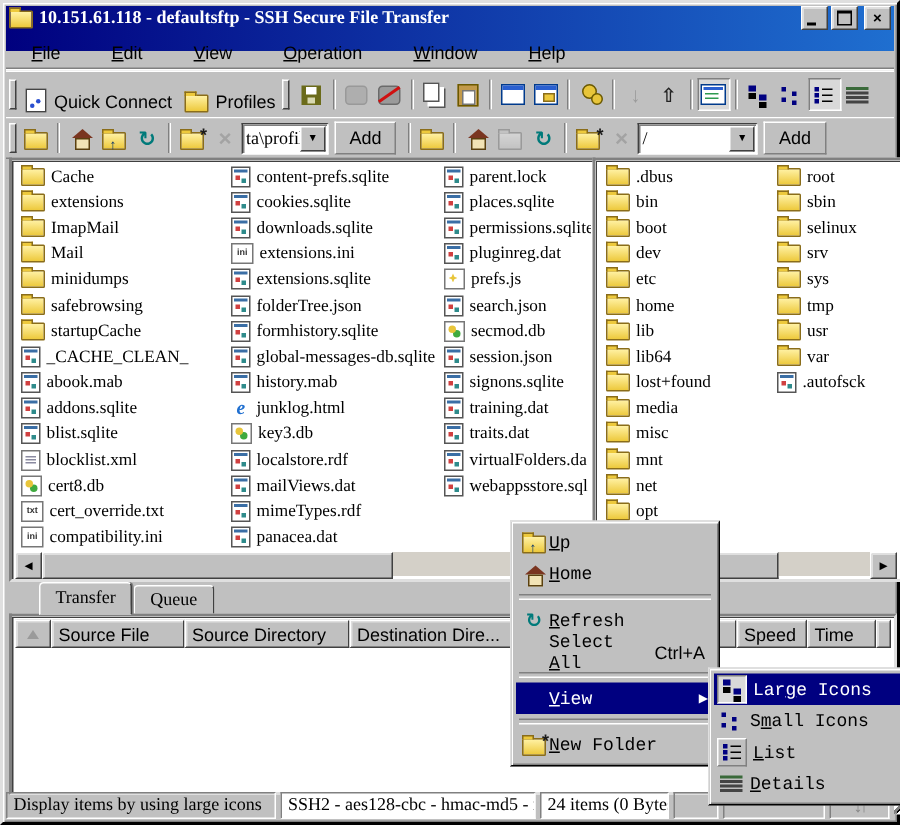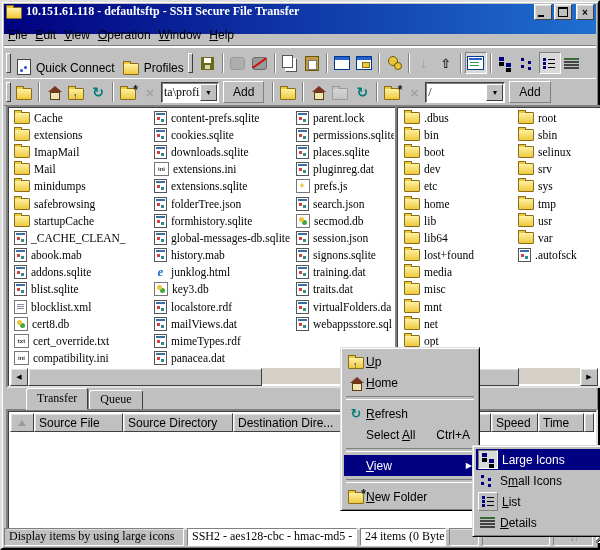--- a/index.html
+++ b/index.html
@@ -18,21 +18,21 @@
   .winbtn{width:16px;height:14px;background:#c0c0c0;border:1px solid;border-color:#fff #404040 #404040 #fff;
           box-shadow:inset 1px 1px 0 #dfdfdf;display:flex;align-items:center;justify-content:center;
           font:bold 10px "Liberation Sans",sans-serif;margin-left:2px;position:relative;}
   .winbtn .minbar{position:absolute;left:3px;bottom:2px;width:6px;height:2px;background:#000;}
   .winbtn .maxbox{width:8px;height:7px;border:1px solid #000;border-top-width:2px;}
   #close-btn{margin-left:4px;}
 
   
   #menubar{position:absolute;left:2px;top:22px;right:2px;height:21px;display:flex;align-items:center;
            border-bottom:1px solid #808080;box-shadow:0 1px 0 #fff;}
-  .menu-item{padding:2px 4px;}
+  .menu-item{padding:2px 17px;}
   .menu-item u{text-decoration:underline;}
 
   
   .toolbar{position:absolute;left:2px;right:2px;display:flex;align-items:center;
            border-top:1px solid #fff;border-bottom:1px solid #808080;}
   #toolbar-main{top:45px;height:30px;}
   #toolbar-location{top:76px;height:26px;}
   .grip{width:3px;height:18px;border:1px solid;border-color:#fff #404040 #404040 #fff;margin:0 2px 0 2px;flex:none;}
   .grip2{width:3px;height:18px;border:1px solid;border-color:#fff #404040 #404040 #fff;margin-right:4px;flex:none;}
   .tsep{width:1px;height:20px;background:#808080;border-right:1px solid #fff;margin:0 3px;flex:none;}
@@ -178,21 +178,21 @@
      background:linear-gradient(135deg,transparent 30%,#fff 30%,#fff 40%,#808080 40%,#808080 50%,transparent 50%,
      transparent 55%,#fff 55%,#fff 65%,#808080 65%,#808080 75%,transparent 75%,transparent 80%,#fff 80%,#fff 90%,#808080 90%);}
 
   
   .popup{position:absolute;background:#c0c0c0;border:1px solid;border-color:#dfdfdf #000 #000 #dfdfdf;
          box-shadow:inset 1px 1px 0 #fff, inset -1px -1px 0 #808080;z-index:100;padding:3px;}
   #context-menu{left:338px;top:345px;width:132px;}
   #view-submenu{left:470px;top:443px;width:126px;}
   .mi{height:21px;display:flex;align-items:center;padding:0 2px;}
   .mi .mi-icon{width:20px;display:flex;justify-content:center;flex:none;}
-  .mi .mi-label{flex:1;}
+  .mi .mi-label{flex:1;font-family:Liberation Mono, monospace;}
   .mi .mi-short{margin-left:8px;margin-right:4px;}
   .mi.hilite{background:#000080;color:#fff;}
   .mi .arrow{font-size:8px;margin-right:2px;}
   .msep{height:2px;border-top:1px solid #808080;border-bottom:1px solid #fff;margin:3px 2px;}
   .mi u{text-decoration:underline;}
   .mi-iconbox{width:18px;height:17px;display:flex;align-items:center;justify-content:center;flex:none;margin-right:4px;}
   .mi-iconbox.pressed{border:1px solid;border-color:#808080 #fff #fff #808080;background:#d9d9d9;}
   .mi-iconbox.raised{border:1px solid;border-color:#fff #808080 #808080 #fff;}
 </style>
 </head>
@@ -473,25 +473,25 @@
             <span class="file-name">panacea.dat</span>
           </div>
         </div>
         <div class="file-col" style="left: 284px; width: 102px;">
           <div class="file-item">
             <span class="ic ico-file"></span>
             <span class="file-name">parent.lock</span>
           </div>
           <div class="file-item">
             <span class="ic ico-file"></span>
+            <span class="file-name">places.sqlite</span>
+          </div>
+          <div class="file-item">
+            <span class="ic ico-file"></span>
             <span class="file-name">permissions.sqlite</span>
-          </div>
-          <div class="file-item">
-            <span class="ic ico-file"></span>
-            <span class="file-name">places.sqlite</span>
           </div>
           <div class="file-item">
             <span class="ic ico-file"></span>
             <span class="file-name">pluginreg.dat</span>
           </div>
           <div class="file-item">
             <span class="ic ico-js"></span>
             <span class="file-name">prefs.js</span>
           </div>
           <div class="file-item">

